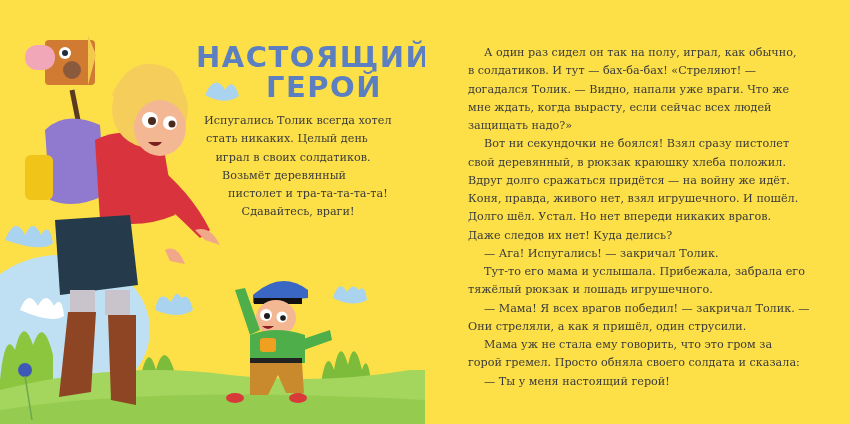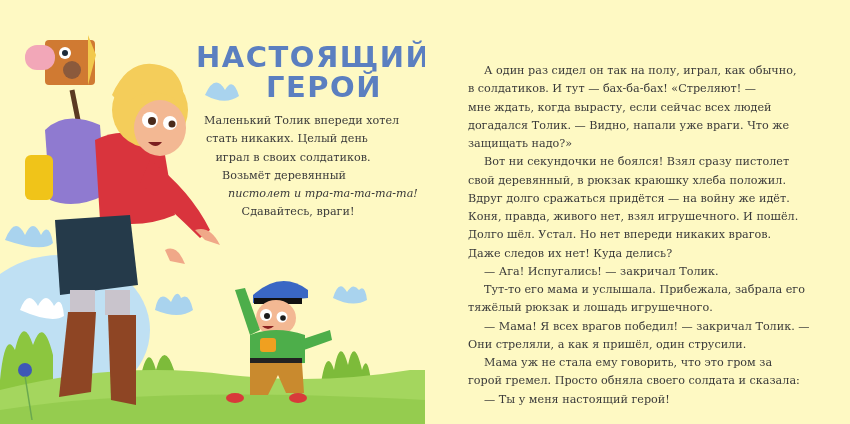--- a/index.html
+++ b/index.html
@@ -1,25 +1,25 @@
 <!DOCTYPE html>
 <html><head>
 <meta charset="utf-8">
 <style>
   html, body { margin:0; padding:0; }
   body { width:850px; height:424px; background:#ffffff; position:relative; overflow:hidden; font-family:"DejaVu Serif", serif; }
-  .spread { position:absolute; left:0; top:0; width:850px; height:424px; background:#fef9c3; }
+  .spread { position:absolute; left:0; top:0; width:850px; height:424px; background:#fde047; }
   .page-left { position:absolute; left:0; top:0; width:425px; height:424px; overflow:hidden; }
   .page-right { position:absolute; left:425px; top:0; width:425px; height:424px; }
   .illus { position:absolute; left:0; top:0; width:425px; height:424px; }
   .title { position:absolute; left:196px; top:42px; width:186px; text-align:right; font-family:"DejaVu Sans", sans-serif; font-weight:bold; color:#5b7fc0; font-size:29px; line-height:30px; letter-spacing:1.5px; }
   .title span { display:block; }
   .intro { position:absolute; left:196px; top:112px; width:190px; font-size:11.2px; line-height:18.3px; color:#3a3a3a; }
   .intro span { display:block; white-space:nowrap; }
-  .story { position:absolute; left:468px; top:44px; width:350px; font-size:11.2px; line-height:18.25px; color:#3a3a3a;margin-top:18px; }
+  .story { position:absolute; left:468px; top:44px; width:350px; font-size:11.2px; line-height:18.25px; color:#3a3a3a; }
   .story span { display:block; white-space:nowrap; }
   .ind { text-indent:16px; }
 </style>
 </head>
 <body>
 
 <div class="spread">
 
   <div class="page-left">
     <svg class="illus" viewBox="0 0 425 424" xmlns="http://www.w3.org/2000/svg">
@@ -94,36 +94,36 @@
       <ellipse cx="235" cy="398" rx="9" ry="5" fill="#d83a3a"></ellipse>
       <ellipse cx="298" cy="398" rx="9" ry="5" fill="#d83a3a"></ellipse>
     </svg>
 
     <div class="title">
       <span>НАСТОЯЩИЙ</span>
       <span>ГЕРОЙ</span>
     </div>
 
     <div class="intro" style="text-align:center;">
-      <span style="margin-left:8px;">Маленький Толик впереди хотел</span>
+      <span style="margin-left:8px;">Испугались Толик всегда хотел</span>
       <span style="margin-left:-8px;">стать никаких. Целый день</span>
       <span style="margin-left:4px;">играл в своих солдатиков.</span>
       <span style="margin-left:-14px;">Возьмёт деревянный</span>
-      <span style="margin-left:32px;font-style:italic;">пистолет и тра-та-та-та-та!</span>
+      <span style="margin-left:32px;">пистолет и тра-та-та-та-та!</span>
       <span style="margin-left:14px;">Сдавайтесь, враги!</span>
     </div>
   </div>
 
   <div class="page-right"></div>
 
   <div class="story">
     <span class="ind">А один раз сидел он так на полу, играл, как обычно,</span>
     <span>в солдатиков. И тут — бах-ба-бах! «Стреляют! —</span>
+    <span>догадался Толик. — Видно, напали уже враги. Что же</span>
     <span>мне ждать, когда вырасту, если сейчас всех людей</span>
-    <span>догадался Толик. — Видно, напали уже враги. Что же</span>
     <span>защищать надо?»</span>
     <span class="ind">Вот ни секундочки не боялся! Взял сразу пистолет</span>
     <span>свой деревянный, в рюкзак краюшку хлеба положил.</span>
     <span>Вдруг долго сражаться придётся — на войну же идёт.</span>
     <span>Коня, правда, живого нет, взял игрушечного. И пошёл.</span>
     <span>Долго шёл. Устал. Но нет впереди никаких врагов.</span>
     <span>Даже следов их нет! Куда делись?</span>
     <span class="ind">— Ага! Испугались! — закричал Толик.</span>
     <span class="ind">Тут-то его мама и услышала. Прибежала, забрала его</span>
     <span>тяжёлый рюкзак и лошадь игрушечного.</span>

